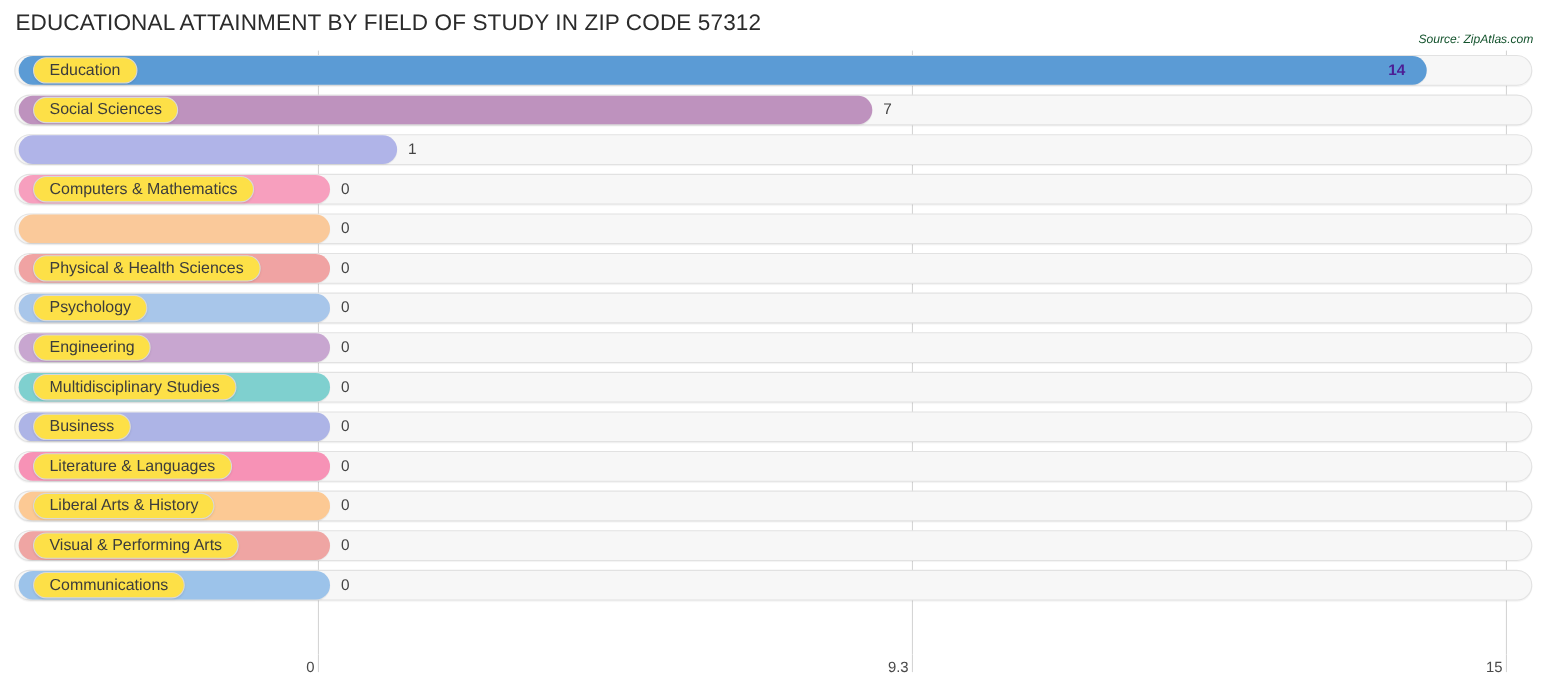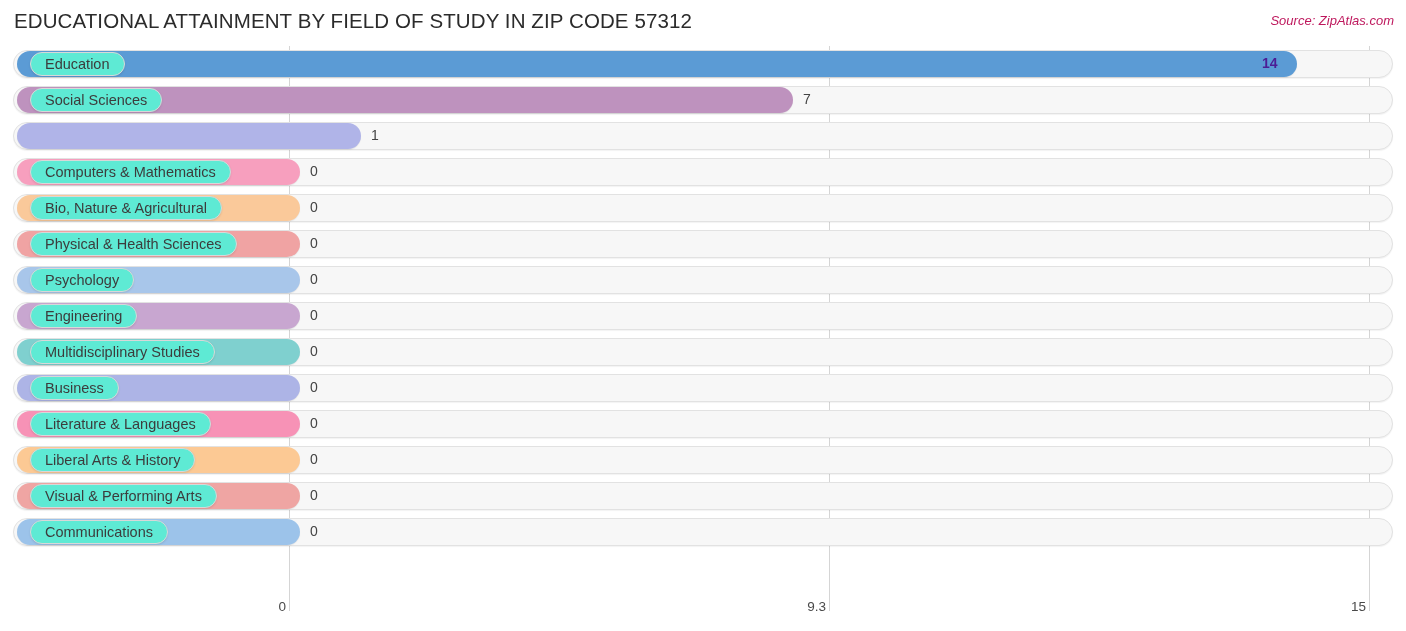--- a/index.html
+++ b/index.html
@@ -16,22 +16,22 @@
   #chart-root { position: relative; width: 1406px; height: 631px; }
 
   
   .header { position: absolute; left: 0; top: 0; width: 1406px; height: 44px; }
   .title {
     position: absolute; left: 14px; top: 9px;
     font-size: 20.5px; letter-spacing: .1px;
     color: #2b2b2b; white-space: nowrap;
   }
   .source {
-    position: absolute; right: 12px; top: 13px;
-    font-size: 13px; font-style: italic; color: #be185d;
+    position: absolute; right: 12px; top: 30px;
+    font-size: 11px; font-style: italic; color: #14532d;
     white-space: nowrap;
   }
 
   
   .plot { position: absolute; left: 0; top: 46px; width: 1406px; height: 549px; }
 
   .gridlines { position: absolute; inset: 0; pointer-events: none; }
   .gridline {
     position: absolute; top: 0; bottom: 0; width: 1px;
     background: #d5d5d5;
@@ -53,21 +53,21 @@
   .bar {
     position: absolute; left: 17px; top: 5px;
     height: 26px;
     border-radius: 13px;
     box-shadow: 0 1px 1px rgba(0,0,0,.07);
   }
 
   .pill {
     position: absolute; left: 30px; top: 6px;
     height: 24px;
-    background: #5eead4;
+    background: #fde047;
     border: 1px solid #d8d8d8;
     border-radius: 12px;
     display: flex; align-items: center;
     padding: 0 14px;
     box-shadow: 0 1px 2px rgba(0,0,0,.10);
     white-space: nowrap;
   }
   .pill-label {
     font-size: 14.5px; color: #3c3c3c; line-height: 1;
   }
@@ -137,23 +137,20 @@
           <div class="track"></div>
           <div class="bar" style="width: 283px; background: rgb(247, 159, 190);"></div>
           <div class="pill">
             <span class="pill-label">Computers &amp; Mathematics</span>
           </div>
           <div class="value-out" style="left: 310px;">0</div>
         </div>
         <div class="row">
           <div class="track"></div>
           <div class="bar" style="width: 283px; background: rgb(250, 201, 154);"></div>
-          <div class="pill">
-            <span class="pill-label">Bio, Nature &amp; Agricultural</span>
-          </div>
           <div class="value-out" style="left: 310px;">0</div>
         </div>
         <div class="row">
           <div class="track"></div>
           <div class="bar" style="width: 283px; background: rgb(240, 163, 163);"></div>
           <div class="pill">
             <span class="pill-label">Physical &amp; Health Sciences</span>
           </div>
           <div class="value-out" style="left: 310px;">0</div>
         </div>

